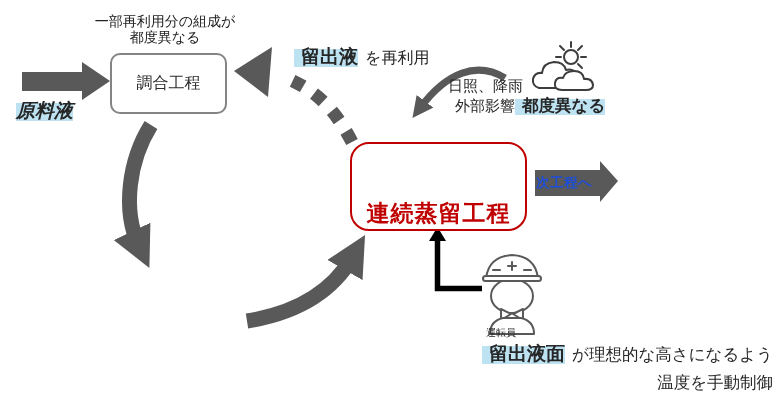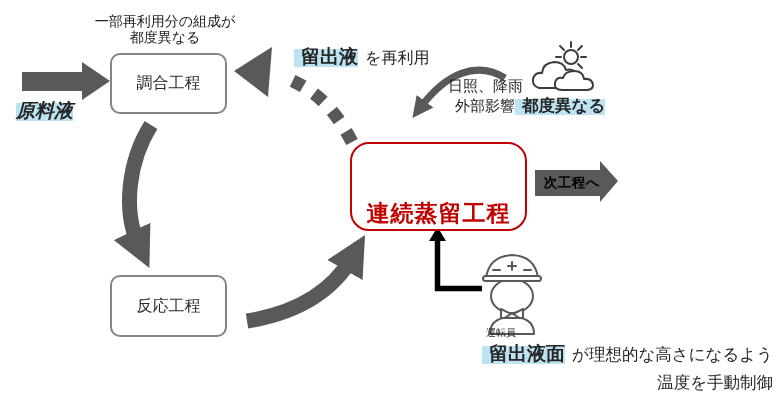--- a/index.html
+++ b/index.html
@@ -21,22 +21,22 @@
   .note{font-size:14px;line-height:16px;text-align:center;color:#222;}
   .hl{background:linear-gradient(180deg,rgba(0,0,0,0) 18%,#BDE3F2 18%,#BDE3F2 100%);}
   .b19{font-weight:bold;font-size:19px;}
   .b20{font-weight:bold;font-size:20px;}
   .r16{font-size:16px;}
   .r165{font-size:16.5px;}
   .r15{font-size:15px;}
   .baseline-row{font-size:0;}
   .baseline-row span{vertical-align:baseline;padding-left:7px;}
   .next-label{
-    position:absolute;color:#000000;font-size:13.5px;font-weight:600;
-    width:64px;text-align:right;letter-spacing:0.5px;
+    position:absolute;color:#1d4ed8;font-size:13.5px;font-weight:600;
+    width:64px;text-align:left;letter-spacing:0.5px;
   }
 </style>
 </head>
 <body>
 
 <div id="canvas">
 
   <svg id="arrow-layer" viewBox="0 0 782 400">
     <defs>
       <marker id="bighead" viewBox="0 0 10 10" refX="4" refY="5" markerWidth="2.7" markerHeight="2.7" orient="auto">
@@ -91,23 +91,20 @@
 
   <div class="abs note" style="left:84px;top:13px;width:162px;">
     <div>一部再利用分の組成が</div>
     <div>都度異なる</div>
   </div>
 
   <div class="procbox" style="left:110px;top:53px;width:113px;height:57px;">
     <span>調合工程</span>
   </div>
 
-  <div class="procbox" style="left:110px;top:275px;width:113px;height:58px;">
-    <span>反応工程</span>
-  </div>
 
   <div class="redbox" style="left:350px;top:142px;width:173px;height:85px;">
     <span>連続蒸留工程</span>
   </div>
 
   <div class="abs b19" style="left:16px;top:98px;font-style:italic;">
     <span class="hl">原料液</span>
   </div>
 
   <div class="abs baseline-row" style="left:294px;top:44px;">

